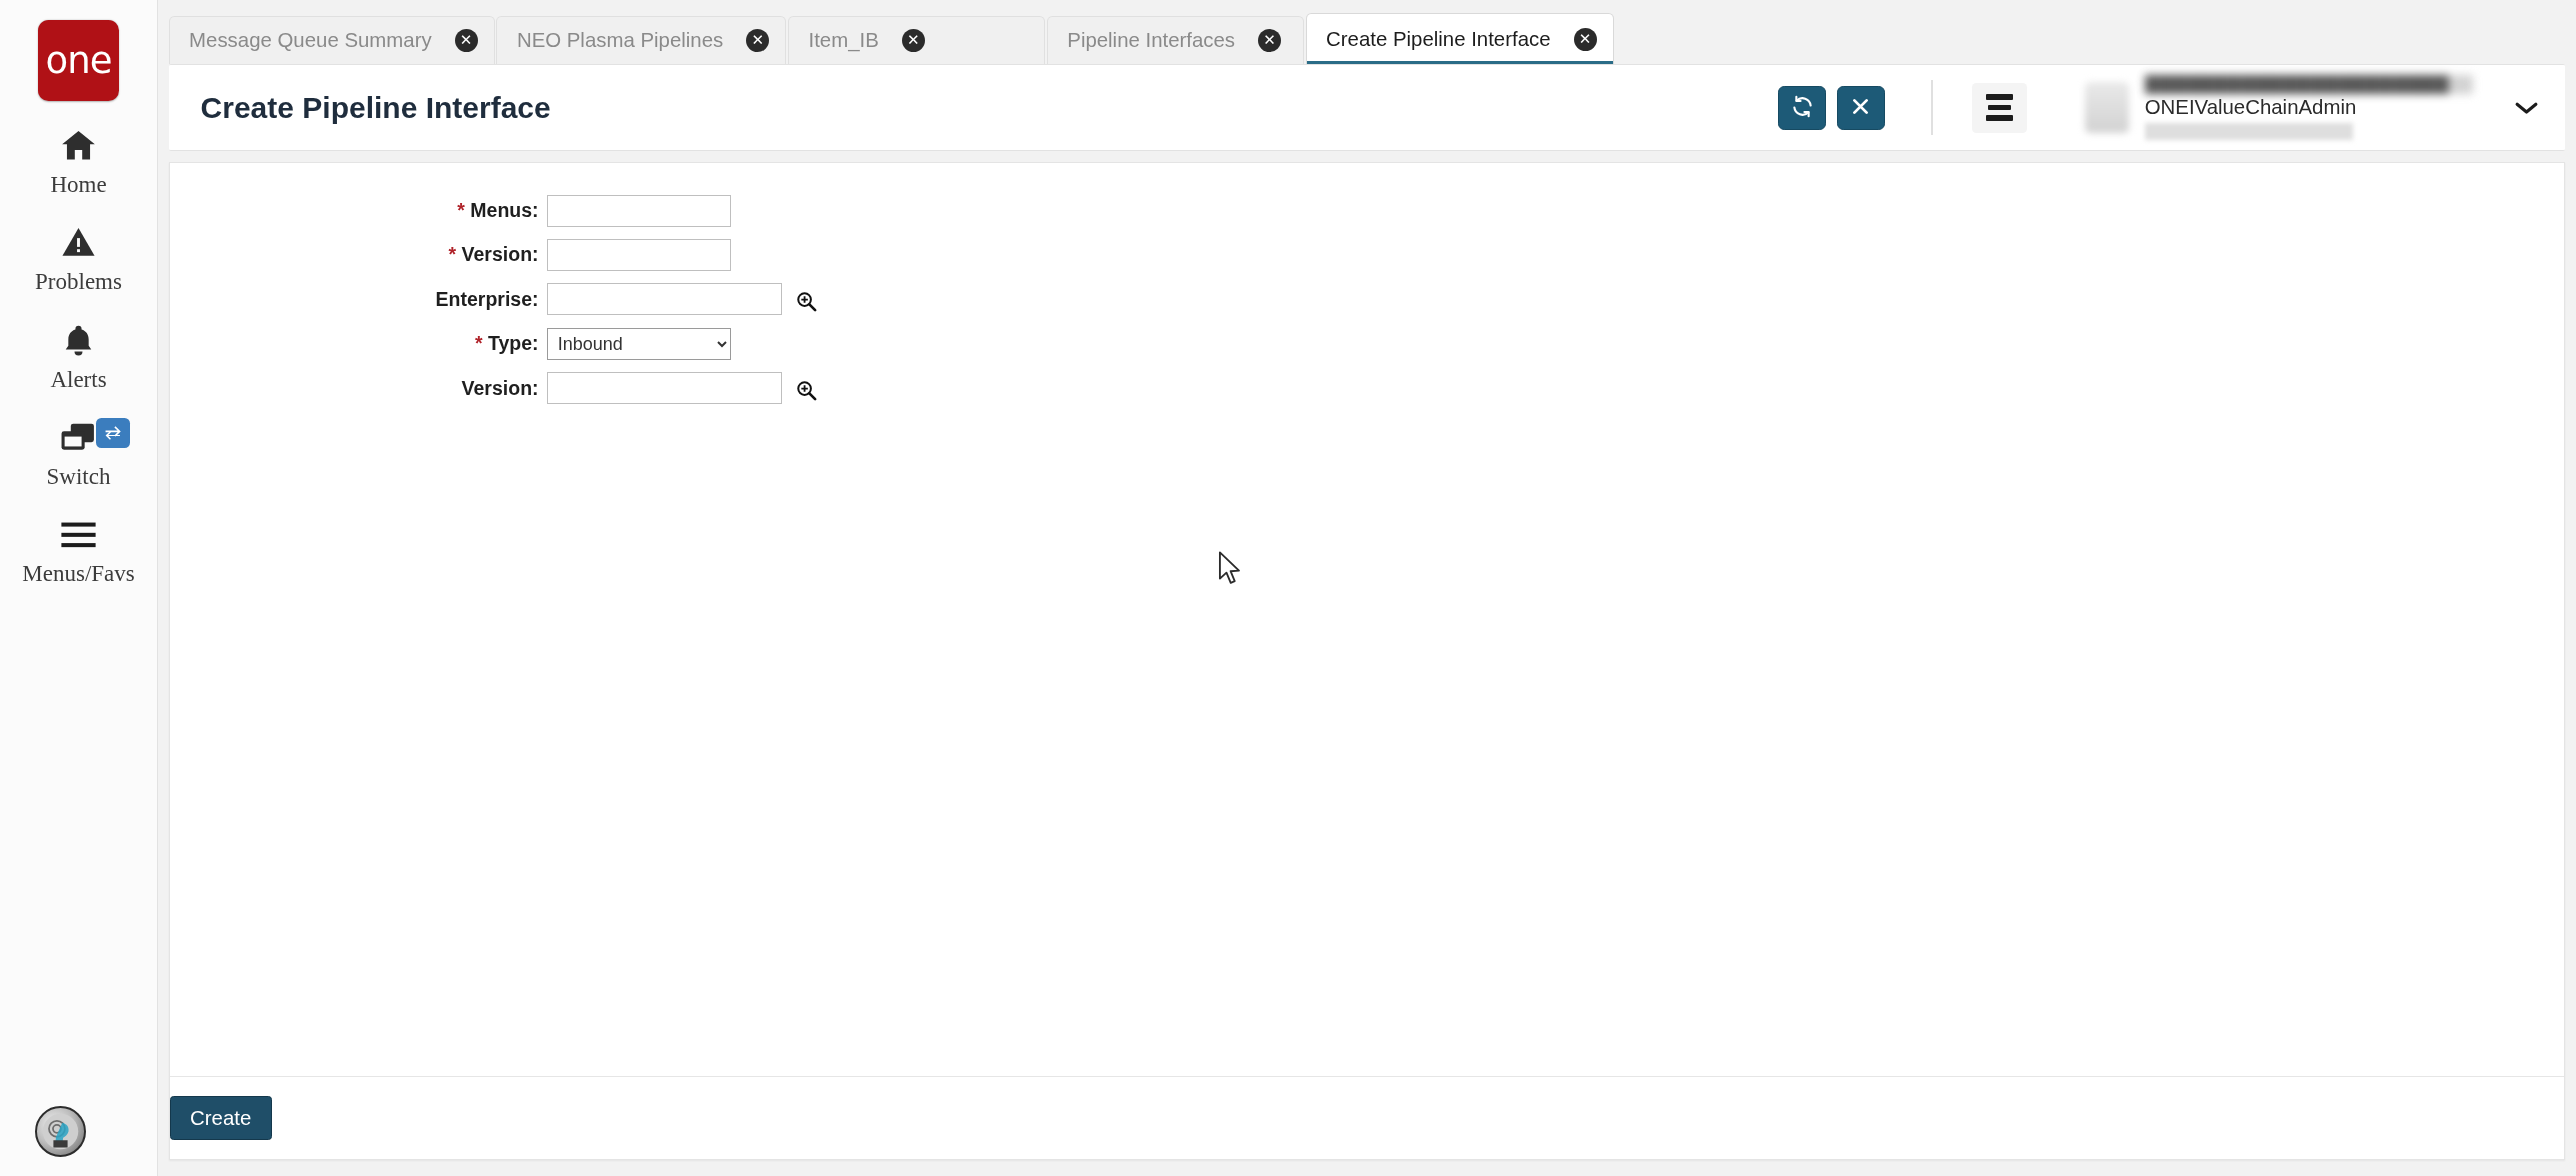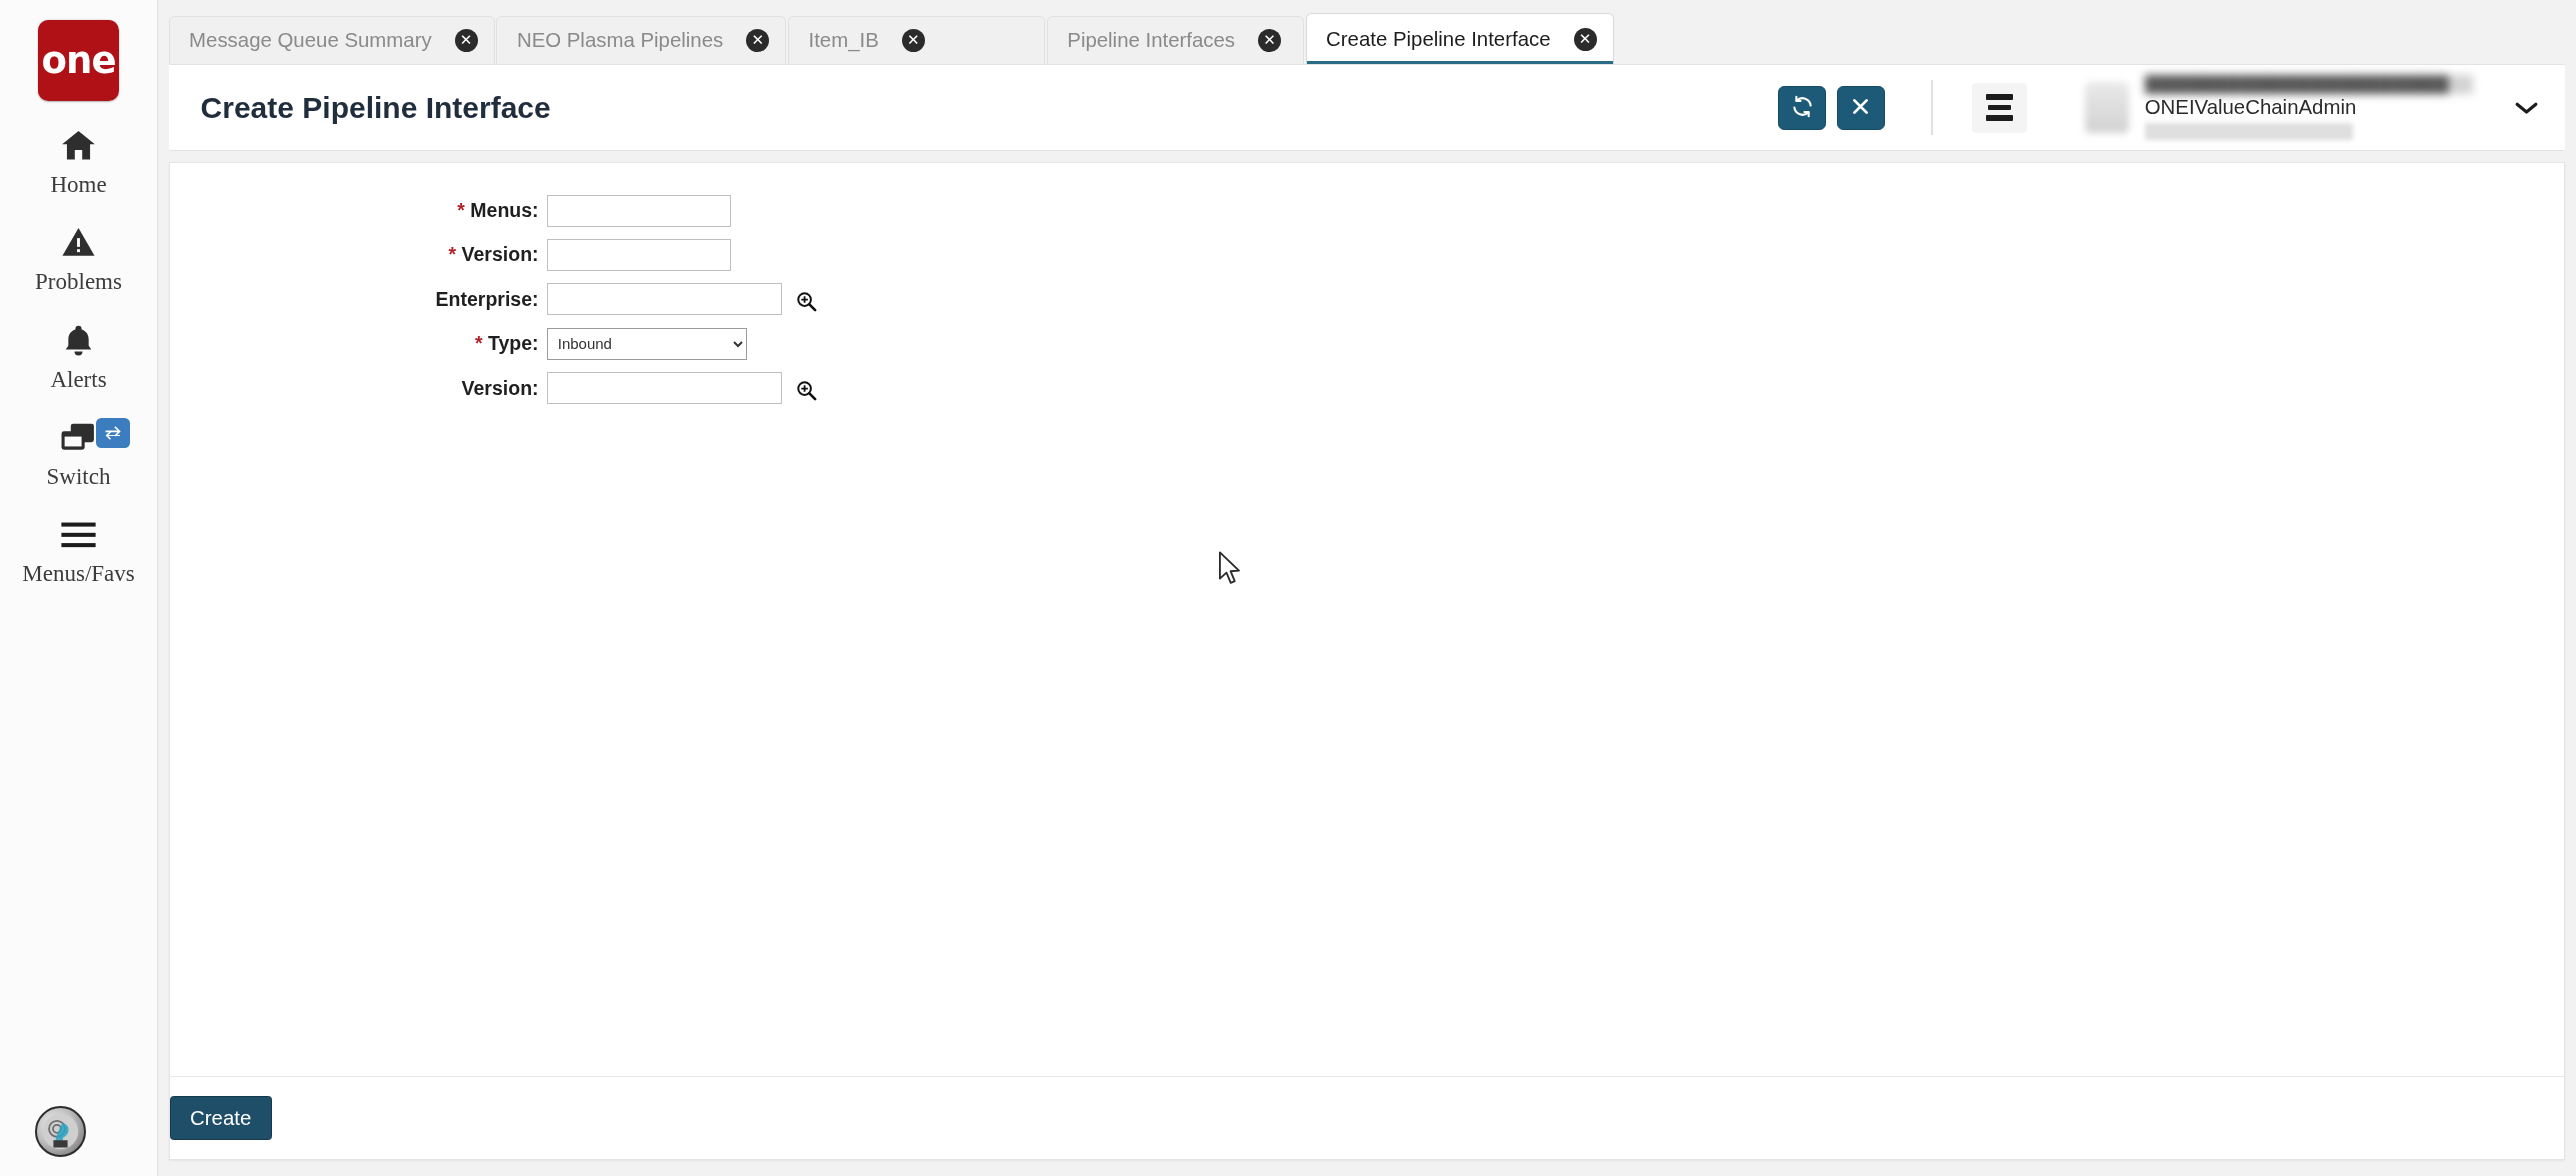--- a/index.html
+++ b/index.html
@@ -38,21 +38,21 @@
     background: #b01116;
     border-radius: 10.6px;
     display: flex;
     align-items: center;
     justify-content: center;
     box-shadow: 0 0.9px 1.8px rgba(0,0,0,.3);
   }
   .logo-text {
     color: #ffffff;
     font-size: 37px;
-    font-weight: 700;
+    font-weight: 400;
     letter-spacing: -0.9px;
     line-height: 1;
     font-family: "DejaVu Sans", sans-serif;
   }
   .rail-item {
     width: 158px;
     padding-top: 23px;
     display: flex;
     flex-direction: column;
     align-items: center;
@@ -338,24 +338,24 @@
     font-size: 18.6px;
     padding: 0 7px;
     color: #222;
     outline: none;
     font-family: "Liberation Sans", sans-serif;
   }
   .tinput.w1 { width: 184px; }
   .tinput.w2 { width: 235px; }
   .sel {
     height: 32px;
-    width: 200px;
+    width: 184px;
     border: 0.9px solid #9a9a9a;
     background: #ffffff;
-    font-size: 15px;
+    font-size: 18px;
     color: #333;
     padding: 0 5.3px;
     font-family: "Liberation Sans", sans-serif;
     outline: none;
   }
   .lookup {
     display: inline-flex;
     align-items: center;
     margin-left: 8.9px;
     cursor: pointer;

